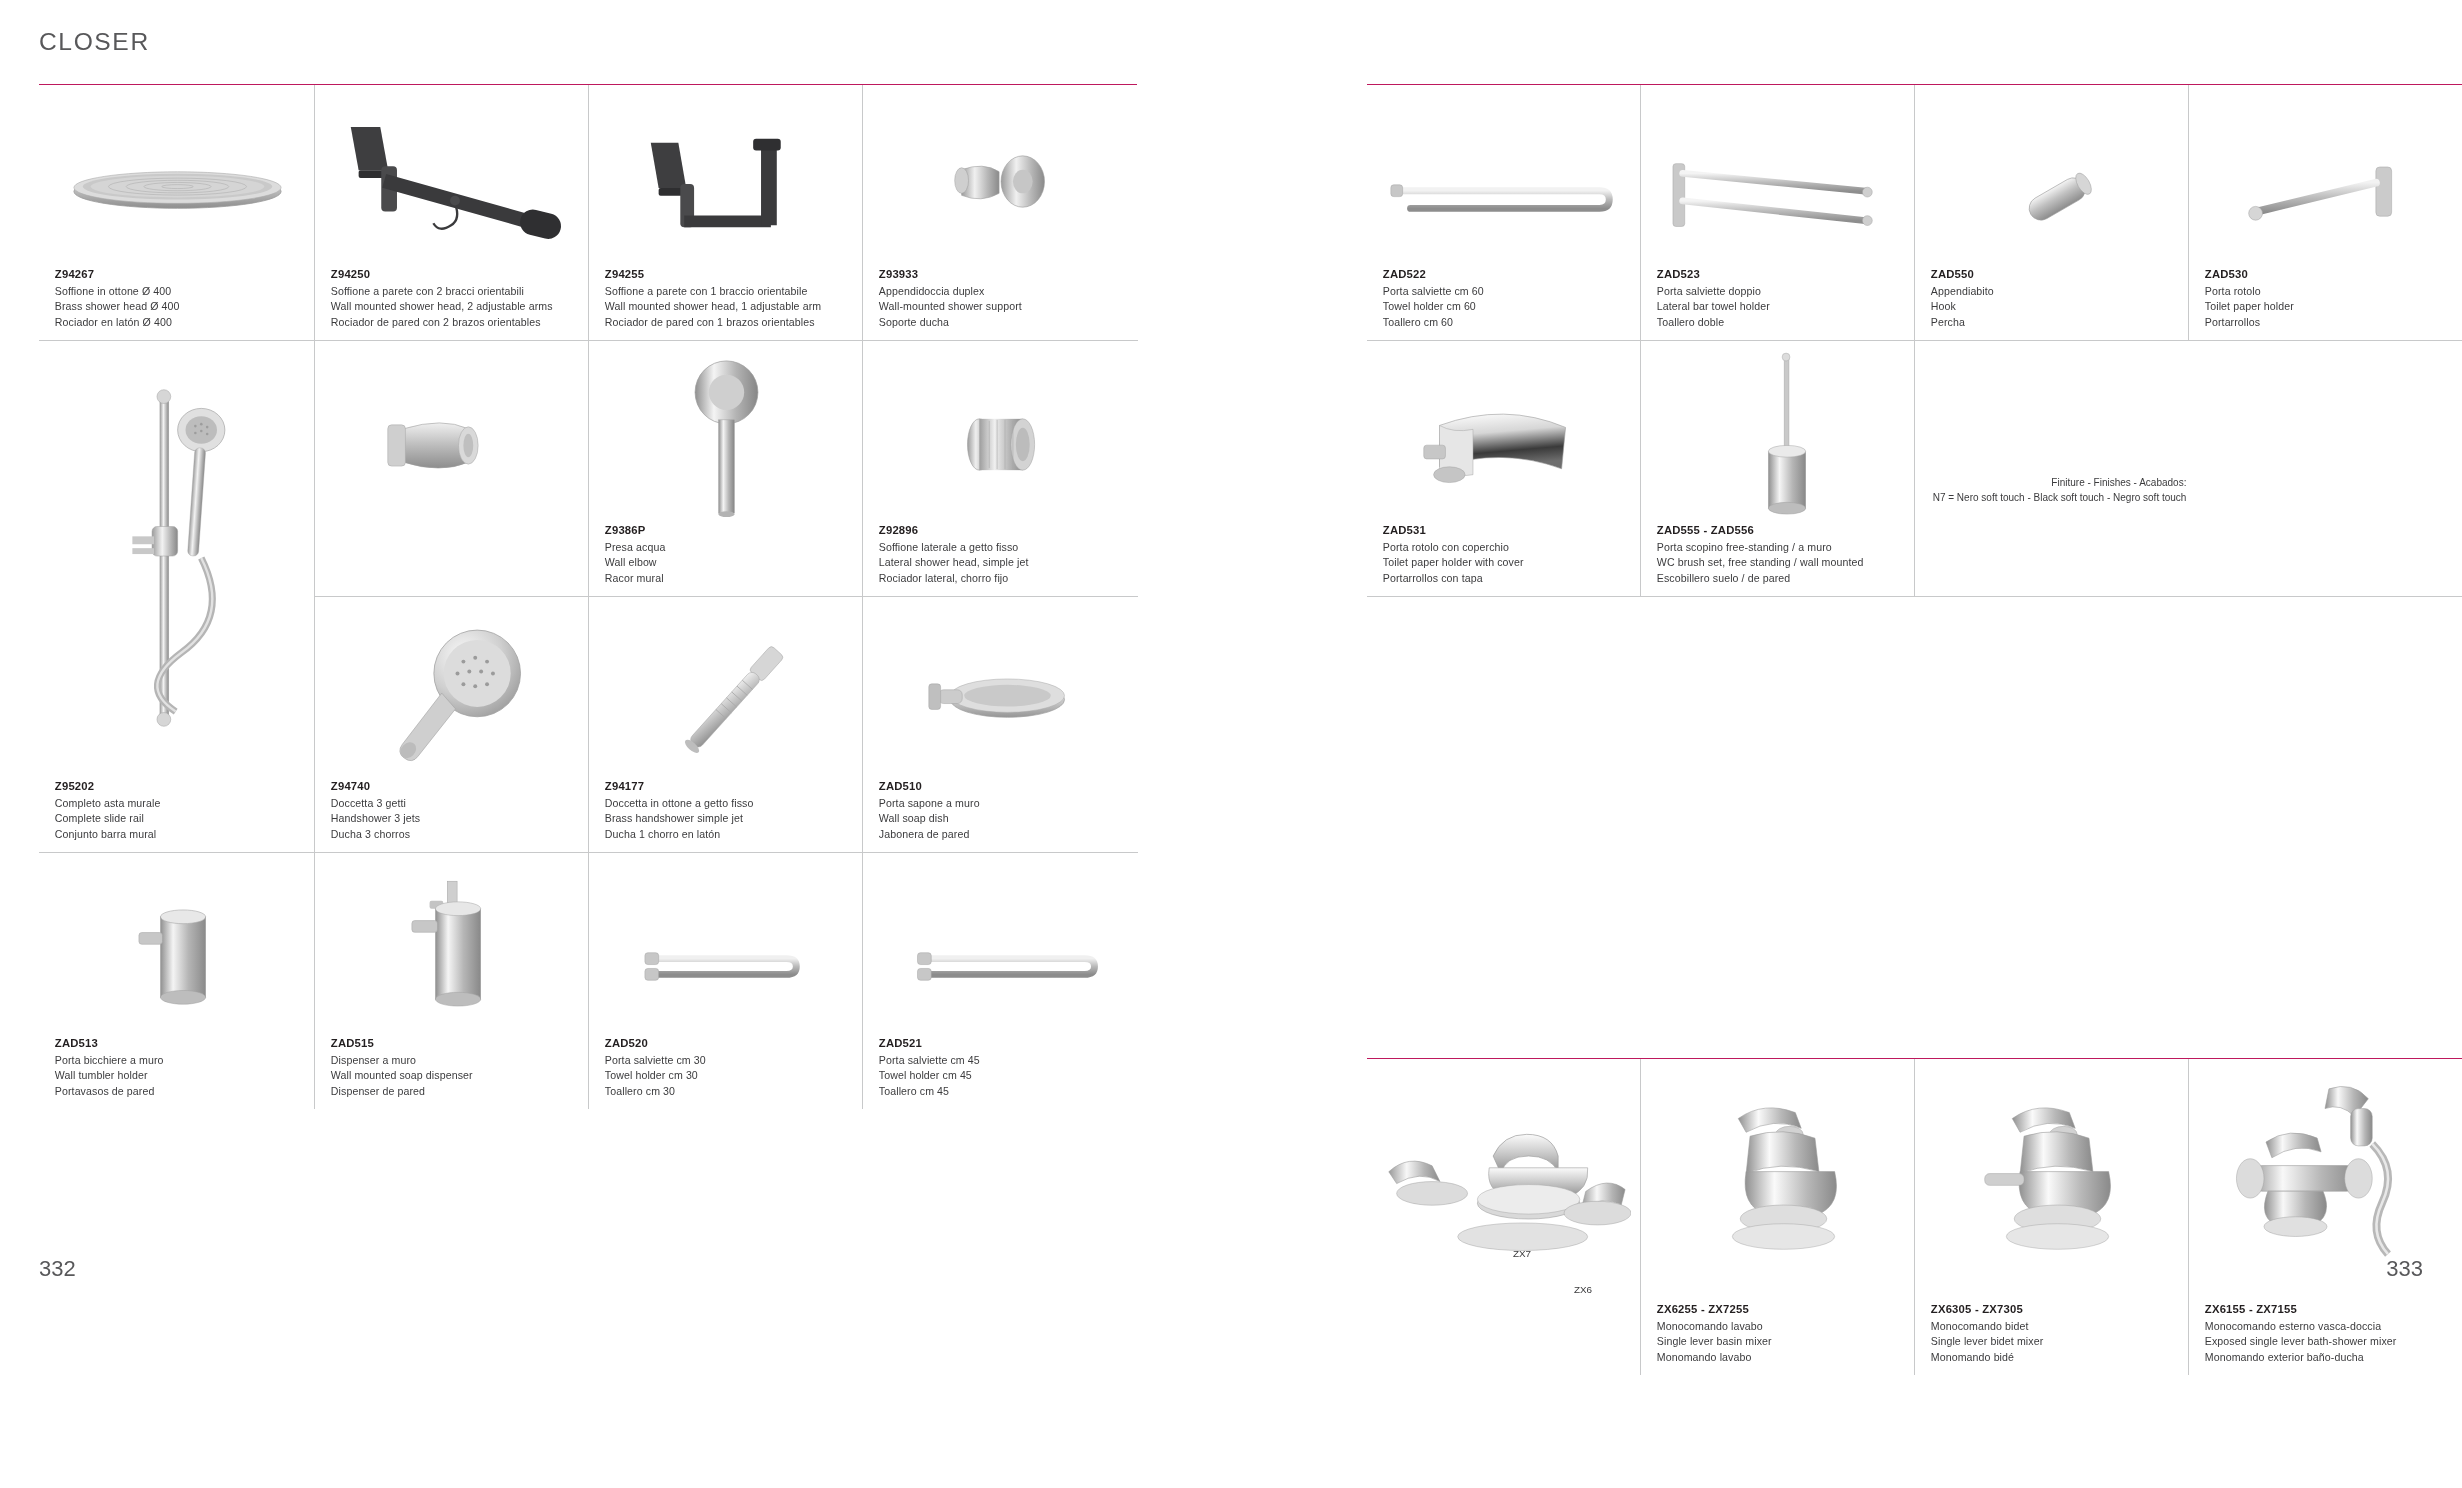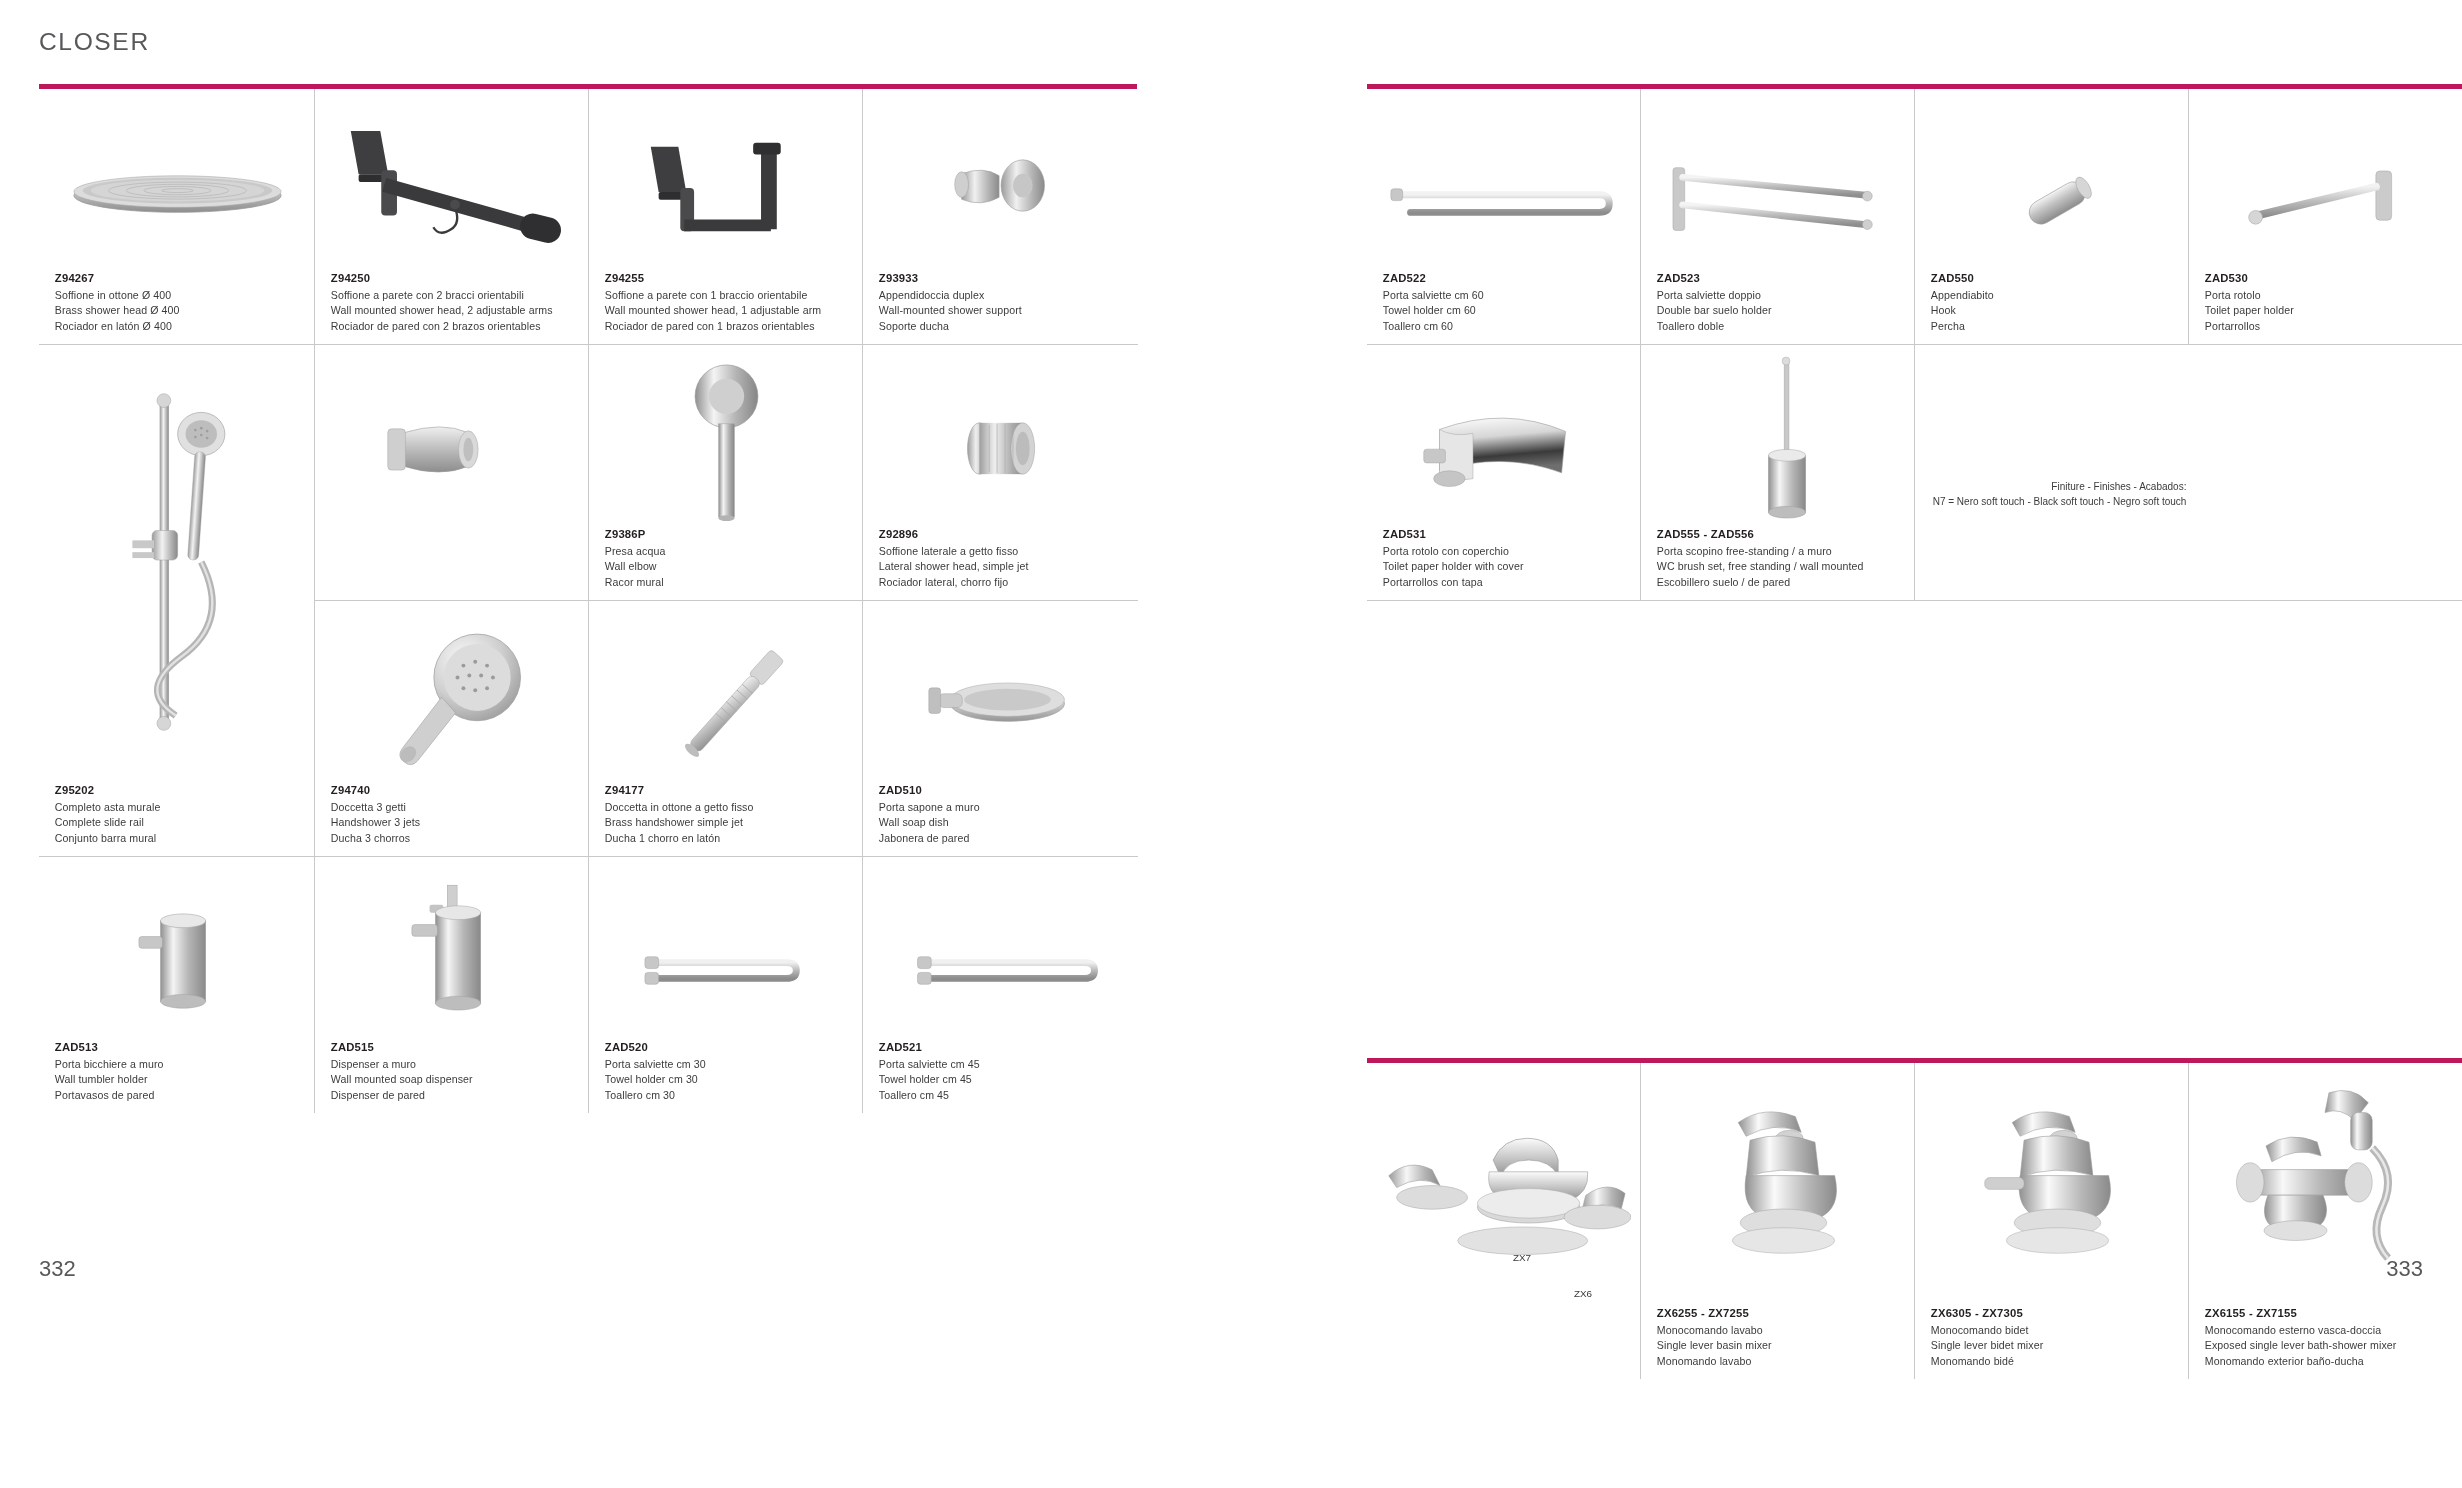--- a/index.html
+++ b/index.html
@@ -26,21 +26,21 @@
     letter-spacing:1.6px;
     color:#58585a;
     font-weight:400;
   }
   .left-title { position:absolute; left:39px; top:27.6px; }
 
   
   .grid {
     position:absolute;
     display:grid;
-    border-top:5px solid #be185d;
+    border-top:1px solid #be185d;
   }
   .cell {
     position:relative;
     border-right:1px solid #c8c9ca;
     border-bottom:1px solid #c8c9ca;
     padding:0;
     overflow:hidden;
   }
   .cell.last-col { border-right:none; }
   .cell.no-bottom { border-bottom:none; }
@@ -591,21 +591,21 @@
             <path d="M28 30 L214 48" fill="none" stroke="url(#r2)" stroke-width="7" stroke-linecap="round"></path>
             <path d="M28 58 L214 78" fill="none" stroke="url(#r2)" stroke-width="7" stroke-linecap="round"></path>
             <circle cx="216" cy="49" r="5" fill="#cfcfcf" stroke="#a3a3a3" stroke-width="0.5"></circle>
             <circle cx="216" cy="78" r="5" fill="#cfcfcf" stroke="#a3a3a3" stroke-width="0.5"></circle>
           </svg>
         </div>
         <div class="caption">
           <div class="code">ZAD523</div>
           <div class="desc">
             <div>Porta salviette doppio</div>
-            <div>Double bar suelo holder</div>
+            <div>Lateral bar towel holder</div>
             <div>Toallero doble</div>
           </div>
         </div>
       </div>
 
       <div class="cell">
         <div class="img-area">
           <svg class="prod" style="left:84px; top:74px;" width="118" height="79" viewBox="0 0 120 80">
             <defs>
                 <linearGradient id="r3" x1="0" y1="0" x2="0" y2="1">

